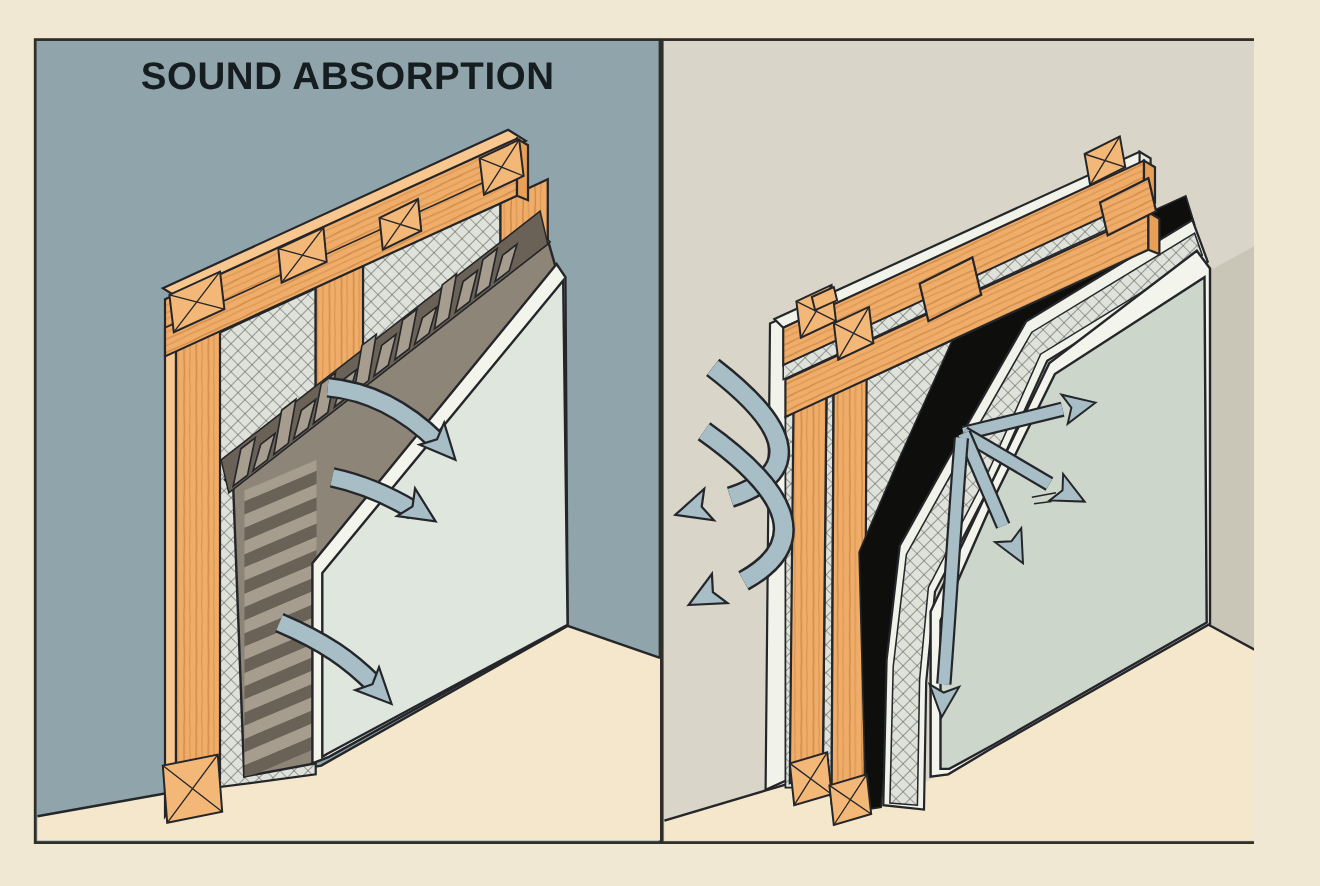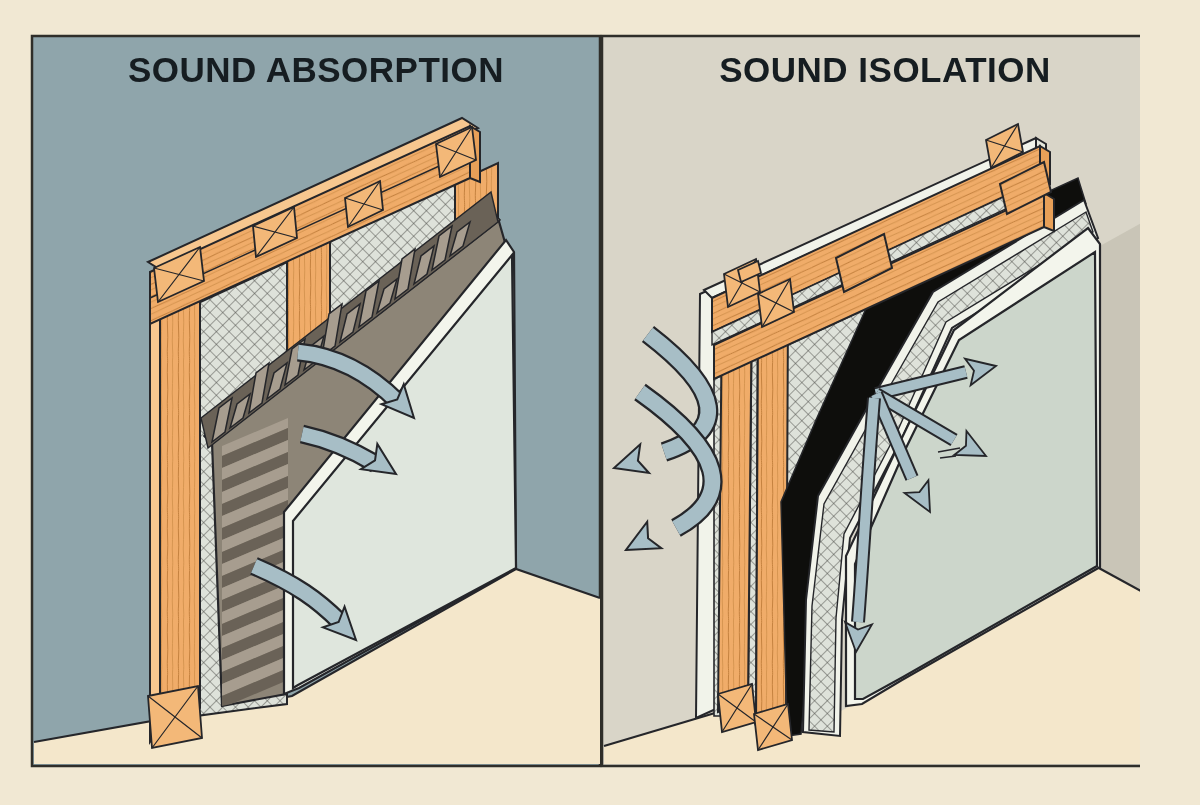--- a/index.html
+++ b/index.html
@@ -245,15 +245,14 @@
       <path d="M874 398 C868 470 863 560 858 622" stroke="#25262a" stroke-width="14" fill="none"></path>
       <path d="M874 398 C868 470 863 560 858 622" stroke="#a7bec6" stroke-width="10" fill="none"></path>
       <use href="#ah" transform="translate(856,652) rotate(95) scale(.9)" fill="#a7bec6" stroke="#25262a" stroke-width="2"></use>
     </g>
     <path d="M938 452 l22 -4 m-20 10 l16 -2" stroke="#25262a" stroke-width="1.4" fill="none"></path>
   </g>
 </g>
 </svg>
 
 <div class="panel-title left">SOUND ABSORPTION</div>
-<div class="panel-title right">SOUND ISOLATION</div>
 
 </div>
 
 </body></html>

